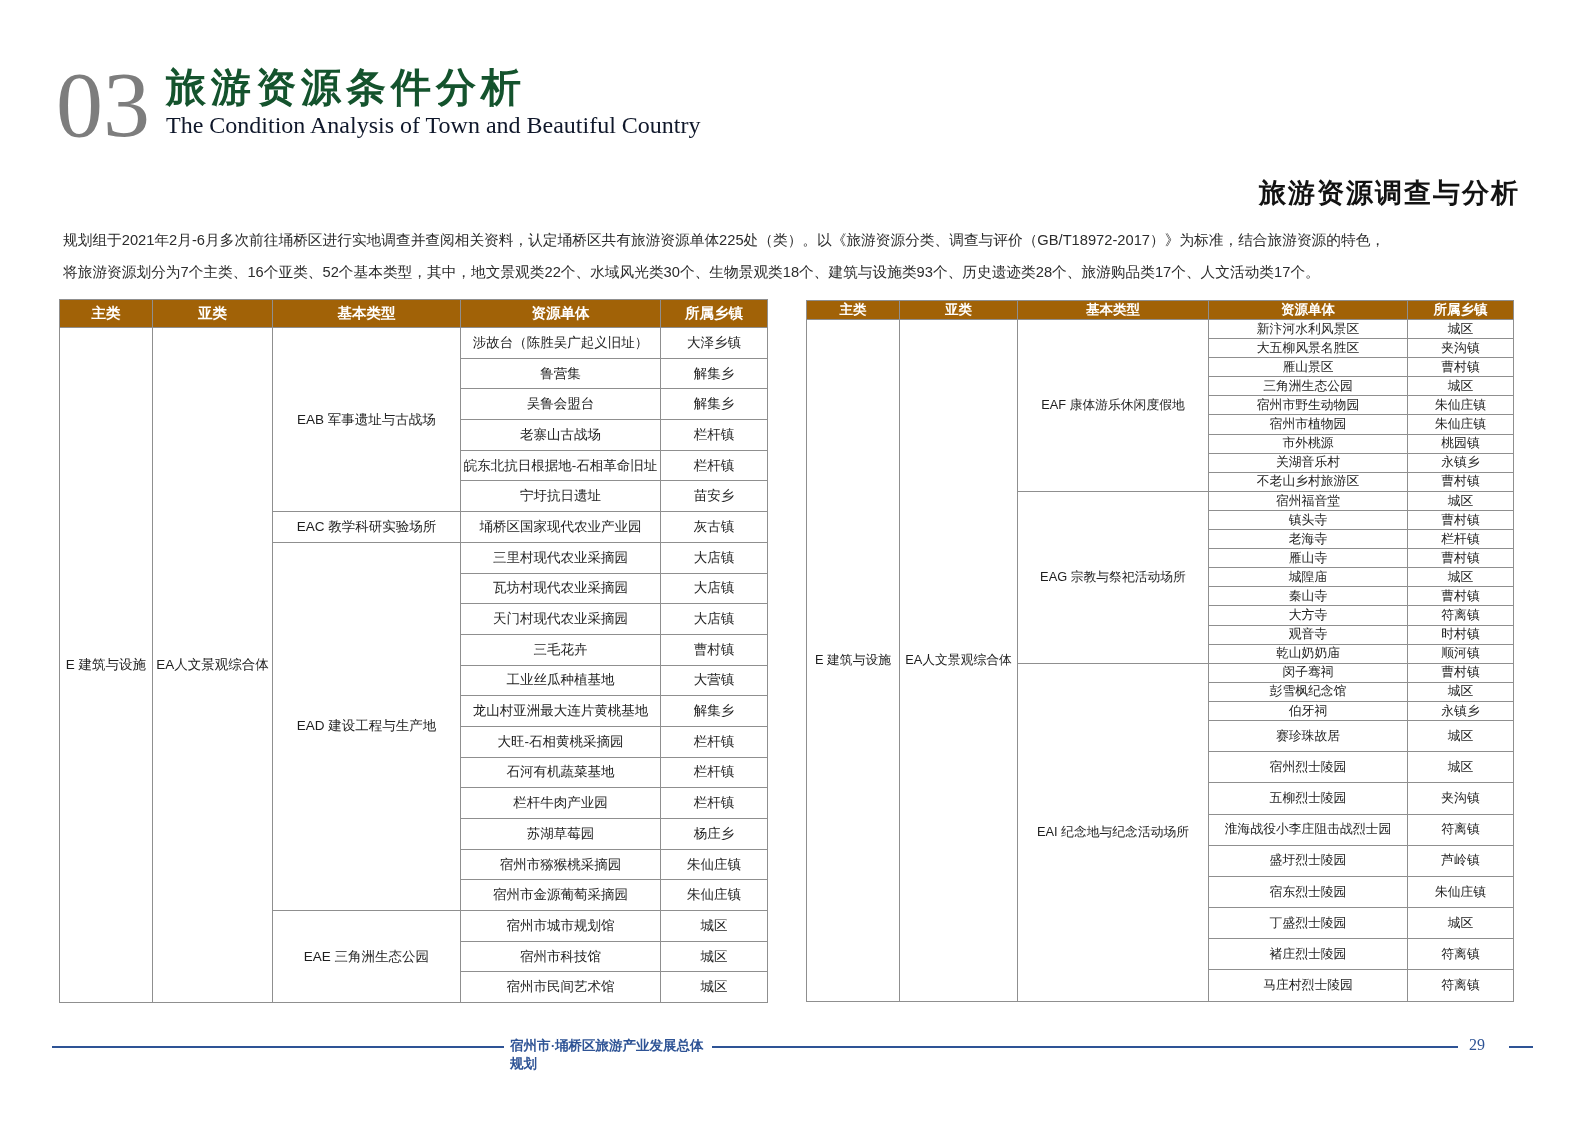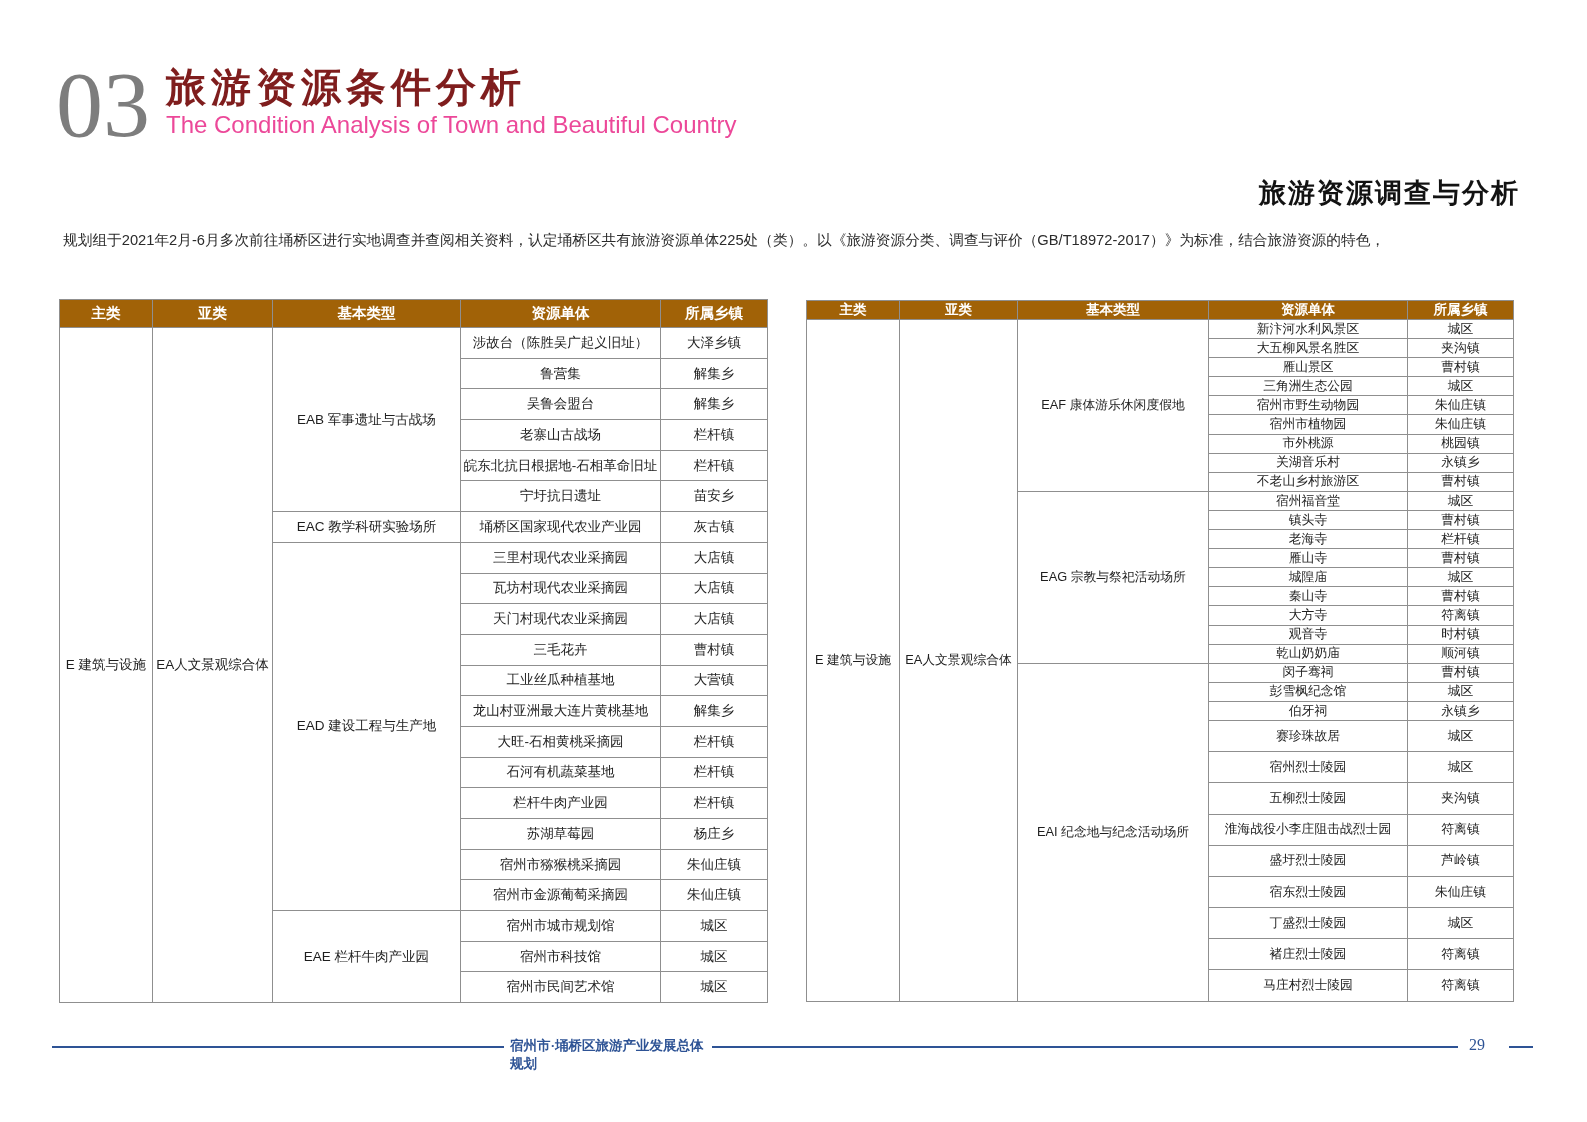--- a/index.html
+++ b/index.html
@@ -11,25 +11,25 @@
 
   
   .chapter { position:absolute; left:56px; top:56px; display:flex; align-items:flex-start; }
   .chapter-num {
     font-family:"Liberation Serif", serif; font-size:94px; line-height:96px;
     font-weight:400; color:#7d7d7d;
   }
   .chapter-text { margin-left:16px; padding-top:10px; }
   .chapter-title {
     font-family:"Liberation Serif", serif; font-size:40px; line-height:44px;
-    font-weight:bold; color:#7f1d1d; letter-spacing:5px;
+    font-weight:bold; color:#14532d; letter-spacing:5px;
   }
   .chapter-sub {
-    font-family:Liberation Sans, sans-serif; font-size:24px; line-height:28px;
-    color:#ec4899; margin-top:1px;
+    font-family:Liberation Serif, serif; font-size:24px; line-height:28px;
+    color:#0f172a; margin-top:1px;
   }
 
   
   .section-title {
     position:absolute; right:67px; top:175px;
     font-family:"Liberation Serif", serif; font-size:27px; font-weight:bold;
     color:#121212; letter-spacing:2px;
   }
 
   
@@ -79,20 +79,21 @@
   <div class="chapter-text">
     <div class="chapter-title">旅游资源条件分析</div>
     <div class="chapter-sub">The Condition Analysis of Town and Beautiful Country</div>
   </div>
 </div>
 
 <div class="section-title">旅游资源调查与分析</div>
 
 <div class="para">
   <div>规划组于2021年2月-6月多次前往埇桥区进行实地调查并查阅相关资料，认定埇桥区共有旅游资源单体225处（类）。以《旅游资源分类、调查与评价（GB/T18972-2017）》为标准，结合旅游资源的特色，</div>
+  <div>将旅游资源划分为7个主类、16个亚类、52个基本类型，其中，地文景观类22个、水域风光类30个、生物景观类18个、建筑与设施类93个、历史遗迹类28个、旅游购品类17个、人文活动类17个。</div>
 </div>
 
 <table class="res" id="table-left">
   <colgroup>
     <col style="width:93px">
       <col style="width:120px">
       <col style="width:188px">
       <col style="width:200px">
       <col style="width:107px">
   </colgroup>
@@ -181,21 +182,21 @@
       </tr>
       <tr>
         <td>宿州市猕猴桃采摘园</td>
         <td>朱仙庄镇</td>
       </tr>
       <tr>
         <td>宿州市金源葡萄采摘园</td>
         <td>朱仙庄镇</td>
       </tr>
       <tr>
-        <td rowspan="3">EAE 栏杆牛肉产业园</td>
+        <td rowspan="3">EAE 三角洲生态公园</td>
         <td>宿州市城市规划馆</td>
         <td>城区</td>
       </tr>
       <tr>
         <td>宿州市科技馆</td>
         <td>城区</td>
       </tr>
       <tr>
         <td>宿州市民间艺术馆</td>
         <td>城区</td>

